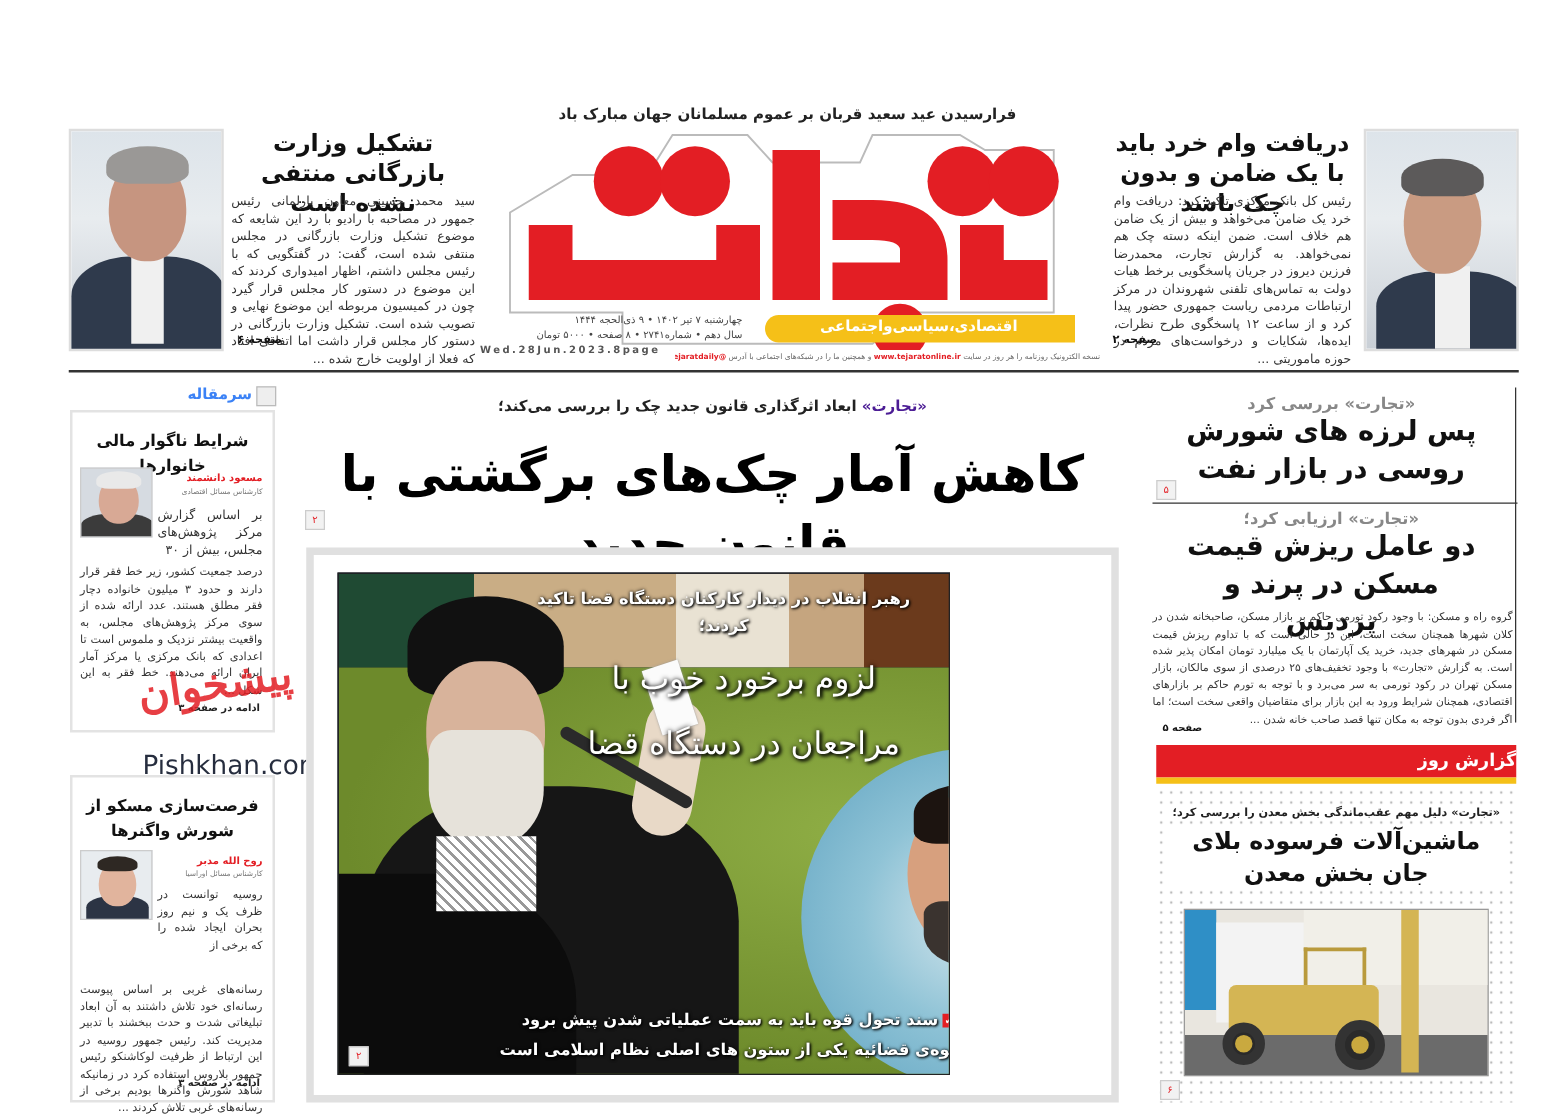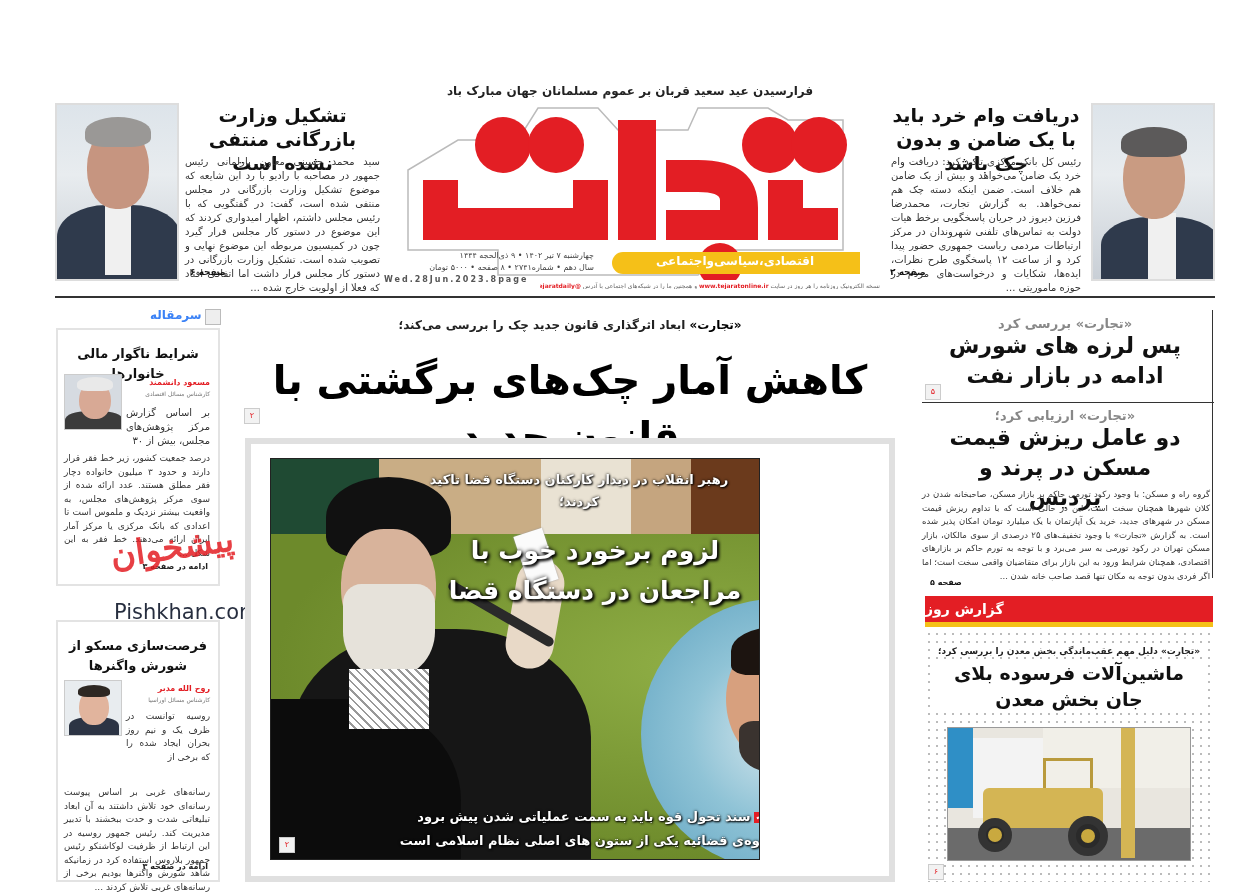--- a/index.html
+++ b/index.html
@@ -41,55 +41,55 @@
   .author-name { position: absolute; right: 8px; font-size: 8px; font-weight: bold; color: #e31e24; }
   .author-role { position: absolute; right: 8px; font-size: 6px; color: #777; }
   .left-box p { position: absolute; font-size: 9px; line-height: 13.5px; color: #333; text-align: justify; }
   .left-box .cont { position: absolute; right: 10px; font-size: 8px; font-weight: bold; color: #222; }
 
   .watermark { left: 110px; top: 527px; font-size: 34px; font-weight: 900; color: #e31e24; opacity: .85; transform: rotate(-8deg); font-family: "DejaVu Serif", serif; }
   .watermark-en { left: 114px; top: 600px; font-size: 21px; font-weight: normal; color: #0f172a; direction: ltr; opacity: .9; }
 
   
   .kicker { left: 250px; top: 318px; width: 640px; text-align: center; font-size: 12px; font-weight: bold; color: #222; }
-  .kicker .brand { color: #000000; }
+  .kicker .brand { color: #4c1d95; }
   .headline { left: 250px; top: 352px; width: 640px; text-align: center; font-size: 40px; font-weight: 900; letter-spacing: -1px; color: #000; line-height: 56px; }
   .pg-tag { width: 16px; height: 16px; border: 1px solid #ccc; background: #f2f2f2; font-size: 8px; color: #e31e24; text-align: center; line-height: 14px; }
   .main-frame { left: 245px; top: 438px; width: 650px; height: 444px; border: 6px solid #e0e0e0; background: #fff; }
   .main-photo { left: 270px; top: 458px; width: 490px; height: 402px; overflow: hidden; background: #0f172a; border: 1px solid #222; }
   .mp-wall { position: absolute; left: 0; top: 0; width: 600px; height: 75px; background: linear-gradient(90deg,#1f4a33 0 18%,#c9ad85 18% 45%,#e9e2d3 45% 60%,#c5a57f 60% 70%,#6b3a1c 70% 90%,#e7d6b7 90%); }
   .mp-green { position: absolute; left: 0; top: 75px; width: 600px; height: 327px; background: radial-gradient(ellipse at 70% 40%,#8fae45 0%,#6d8a2b 70%); }
   .mp-medal { position: absolute; left: 370px; top: 140px; width: 270px; height: 270px; border-radius: 50%; background: radial-gradient(circle,#d3e5ec 0%,#8fc3d6 45%,#5ea2c0 100%); }
   .mp-medal-inner { position: absolute; left: 455px; top: 175px; width: 100px; height: 130px; border-radius: 50%; background: #d7a07e; }
   .mp-medal-turban { position: absolute; left: 460px; top: 168px; width: 90px; height: 48px; border-radius: 50% 50% 20% 20%; background: #1c1410; }
   .mp-medal-beard { position: absolute; left: 468px; top: 262px; width: 74px; height: 52px; border-radius: 20% 20% 50% 50%; background: #3a332f; }
   .mp-robe { position: absolute; left: 20px; top: 170px; width: 300px; height: 240px; border-radius: 45% 45% 0 0; background: #161616; }
   .mp-cloak { position: absolute; left: 0; top: 240px; width: 190px; height: 170px; background: #0c0c0c; border-radius: 0 60% 0 0; }
   .mp-face { position: absolute; left: 70px; top: 70px; width: 95px; height: 120px; border-radius: 45% 45% 50% 50%; background: #d8b39b; }
   .mp-turban { position: absolute; left: 55px; top: 18px; width: 125px; height: 80px; border-radius: 50% 50% 25% 25%; background: #111; }
   .mp-beard { position: absolute; left: 72px; top: 125px; width: 92px; height: 95px; border-radius: 20% 20% 50% 50%; background: #e6e2da; }
   .mp-scarf { position: absolute; left: 78px; top: 210px; width: 80px; height: 60px; background: repeating-linear-gradient(45deg,#fff 0 4px,#999 4px 6px); }
   .mp-arm { position: absolute; left: 240px; top: 100px; width: 48px; height: 110px; background: #e8d9c7; border-radius: 30px; transform: rotate(10deg); }
   .mp-paper { position: absolute; left: 250px; top: 72px; width: 30px; height: 54px; background: #fbfbfb; transform: rotate(-18deg); box-shadow: 0 0 2px #999; }
   .mp-mic { position: absolute; left: 170px; top: 150px; width: 120px; height: 10px; background: #2a2a2a; border-radius: 5px; transform: rotate(30deg); }
   .mp-kicker { position: absolute; right: 30px; top: 10px; width: 300px; text-align: center; font-size: 13px; font-weight: 900; color: #fff; line-height: 22px; text-shadow: 0 0 3px #000, 1px 1px 2px #000; }
-  .mp-title { position: absolute; right: 14px; top: 72px; width: 300px; text-align: center; font-size: 25px; font-weight: 700; color: #fff; line-height: 40px; text-shadow: 0 0 4px #000, 2px 2px 3px #000; }
+  .mp-title { position: absolute; right: 14px; top: 58px; width: 300px; text-align: center; font-size: 25px; font-weight: 400; color: #fff; line-height: 52px; text-shadow: 0 0 4px #000, 2px 2px 3px #000; }
   .mp-bullets { position: absolute; left: 110px; top: 346px; width: 420px; text-align: center; font-size: 13px; font-weight: bold; color: #fff; line-height: 24px; text-shadow: 0 0 3px #000, 1px 1px 2px #000; }
   .mp-bullets .tick { display: inline-block; width: 11px; height: 11px; background: #e31e24; color: #fff; font-size: 8px; line-height: 11px; text-align: center; margin-left: 3px; text-shadow: none; vertical-align: middle; }
 
   
   .vrule { left: 1212px; top: 310px; width: 1px; height: 268px; background: #333; }
   .r-sect { left: 920px; width: 290px; text-align: center; }
   .r-kicker { font-size: 13px; color: #888; font-weight: bold; }
   .r-title { font-size: 22px; font-weight: 900; line-height: 30px; color: #111; }
   .r-hr { left: 922px; top: 402px; width: 292px; height: 1px; background: #333; }
   .r-body { left: 922px; top: 488px; width: 288px; font-size: 8.5px; line-height: 13.6px; text-align: justify; color: #333; }
   .r-pg { left: 930px; top: 578px; font-size: 8px; font-weight: bold; text-align: right; }
 
-  .gozaresh { left: 925px; top: 596px; width: 288px; height: 26px; background: #e31e24; color: #fff; text-align: left; font-size: 14px; font-weight: 900; line-height: 26px; }
+  .gozaresh { left: 925px; top: 596px; width: 288px; height: 26px; background: #e31e24; color: #fff; text-align: right; font-size: 14px; font-weight: 900; line-height: 26px; }
   .gozaresh-yellow { left: 925px; top: 622px; width: 288px; height: 5px; background: #f5c018; }
   .dotted-box { left: 925px; top: 630px; width: 288px; height: 252px;
      background-image: radial-gradient(circle,#bbb 1px,transparent 1.3px); background-size: 8px 8px; }
   .db-kicker { left: 930px; top: 646px; width: 278px; text-align: center; font-size: 9px; font-weight: bold; color: #222; background: #fff; }
   .db-title { left: 935px; top: 660px; width: 268px; text-align: center; font-size: 19px; font-weight: 900; line-height: 26px; color: #111; background: #fff; }
   .forklift { left: 947px; top: 727px; width: 244px; height: 134px; overflow: hidden; border: 1px solid #999; background: #e9e6df; }
   .fl-wall-blue { position: absolute; left: 0; top: 0; width: 25px; height: 80px; background: #2f8fc6; }
   .fl-wall { position: absolute; left: 25px; top: 10px; width: 70px; height: 80px; background: #f3f3f3; }
   .fl-ground { position: absolute; left: 0; top: 100px; width: 244px; height: 34px; background: #6b6b6b; }
   .fl-sky { position: absolute; left: 95px; top: 0; width: 149px; height: 60px; background: #f1efe8; }
@@ -228,21 +228,21 @@
     <div><span class="tick">✔</span><span>سند تحول قوه باید به سمت عملیاتی شدن پیش برود</span></div>
     <div><span class="tick">✔</span><span>قوه‌ی قضائیه یکی از ستون های اصلی نظام اسلامی است</span></div>
   </div>
   <div class="abs pg-tag" style="left:8px;top:378px;">۲</div>
 </div>
 
 <div class="abs vrule"></div>
 
 <div class="abs r-sect" style="top:316px;">
   <div class="r-kicker">«تجارت» بررسی کرد</div>
-  <div class="r-title" style="padding:0 20px;">پس لرزه های شورش ادامه در بازار نفت</div>
+  <div class="r-title" style="padding:0 20px;">پس لرزه های شورش روسی در بازار نفت</div>
 </div>
 <div class="abs pg-tag" style="left:925px;top:384px;">۵</div>
 <div class="abs r-hr"></div>
 
 <div class="abs r-sect" style="top:408px;">
   <div class="r-kicker">«تجارت» ارزیابی کرد؛</div>
   <div class="r-title" style="padding:0 20px;">دو عامل ریزش قیمت مسکن در پرند و پردیس</div>
 </div>
 <div class="abs r-body">گروه راه و مسکن: با وجود رکود تورمی حاکم بر بازار مسکن، صاحبخانه شدن در کلان شهرها همچنان سخت است، این در حالی است که با تداوم ریزش قیمت مسکن در شهرهای جدید، خرید یک آپارتمان با یک میلیارد تومان امکان پذیر شده است. به گزارش «تجارت» با وجود تخفیف‌های ۲۵ درصدی از سوی مالکان، بازار مسکن تهران در رکود تورمی به سر می‌برد و با توجه به تورم حاکم بر بازارهای اقتصادی، همچنان شرایط ورود به این بازار برای متقاضیان واقعی سخت است؛ اما اگر فردی بدون توجه به مکان تنها قصد صاحب خانه شدن ...</div>
 <div class="abs r-pg">صفحه ۵</div>

